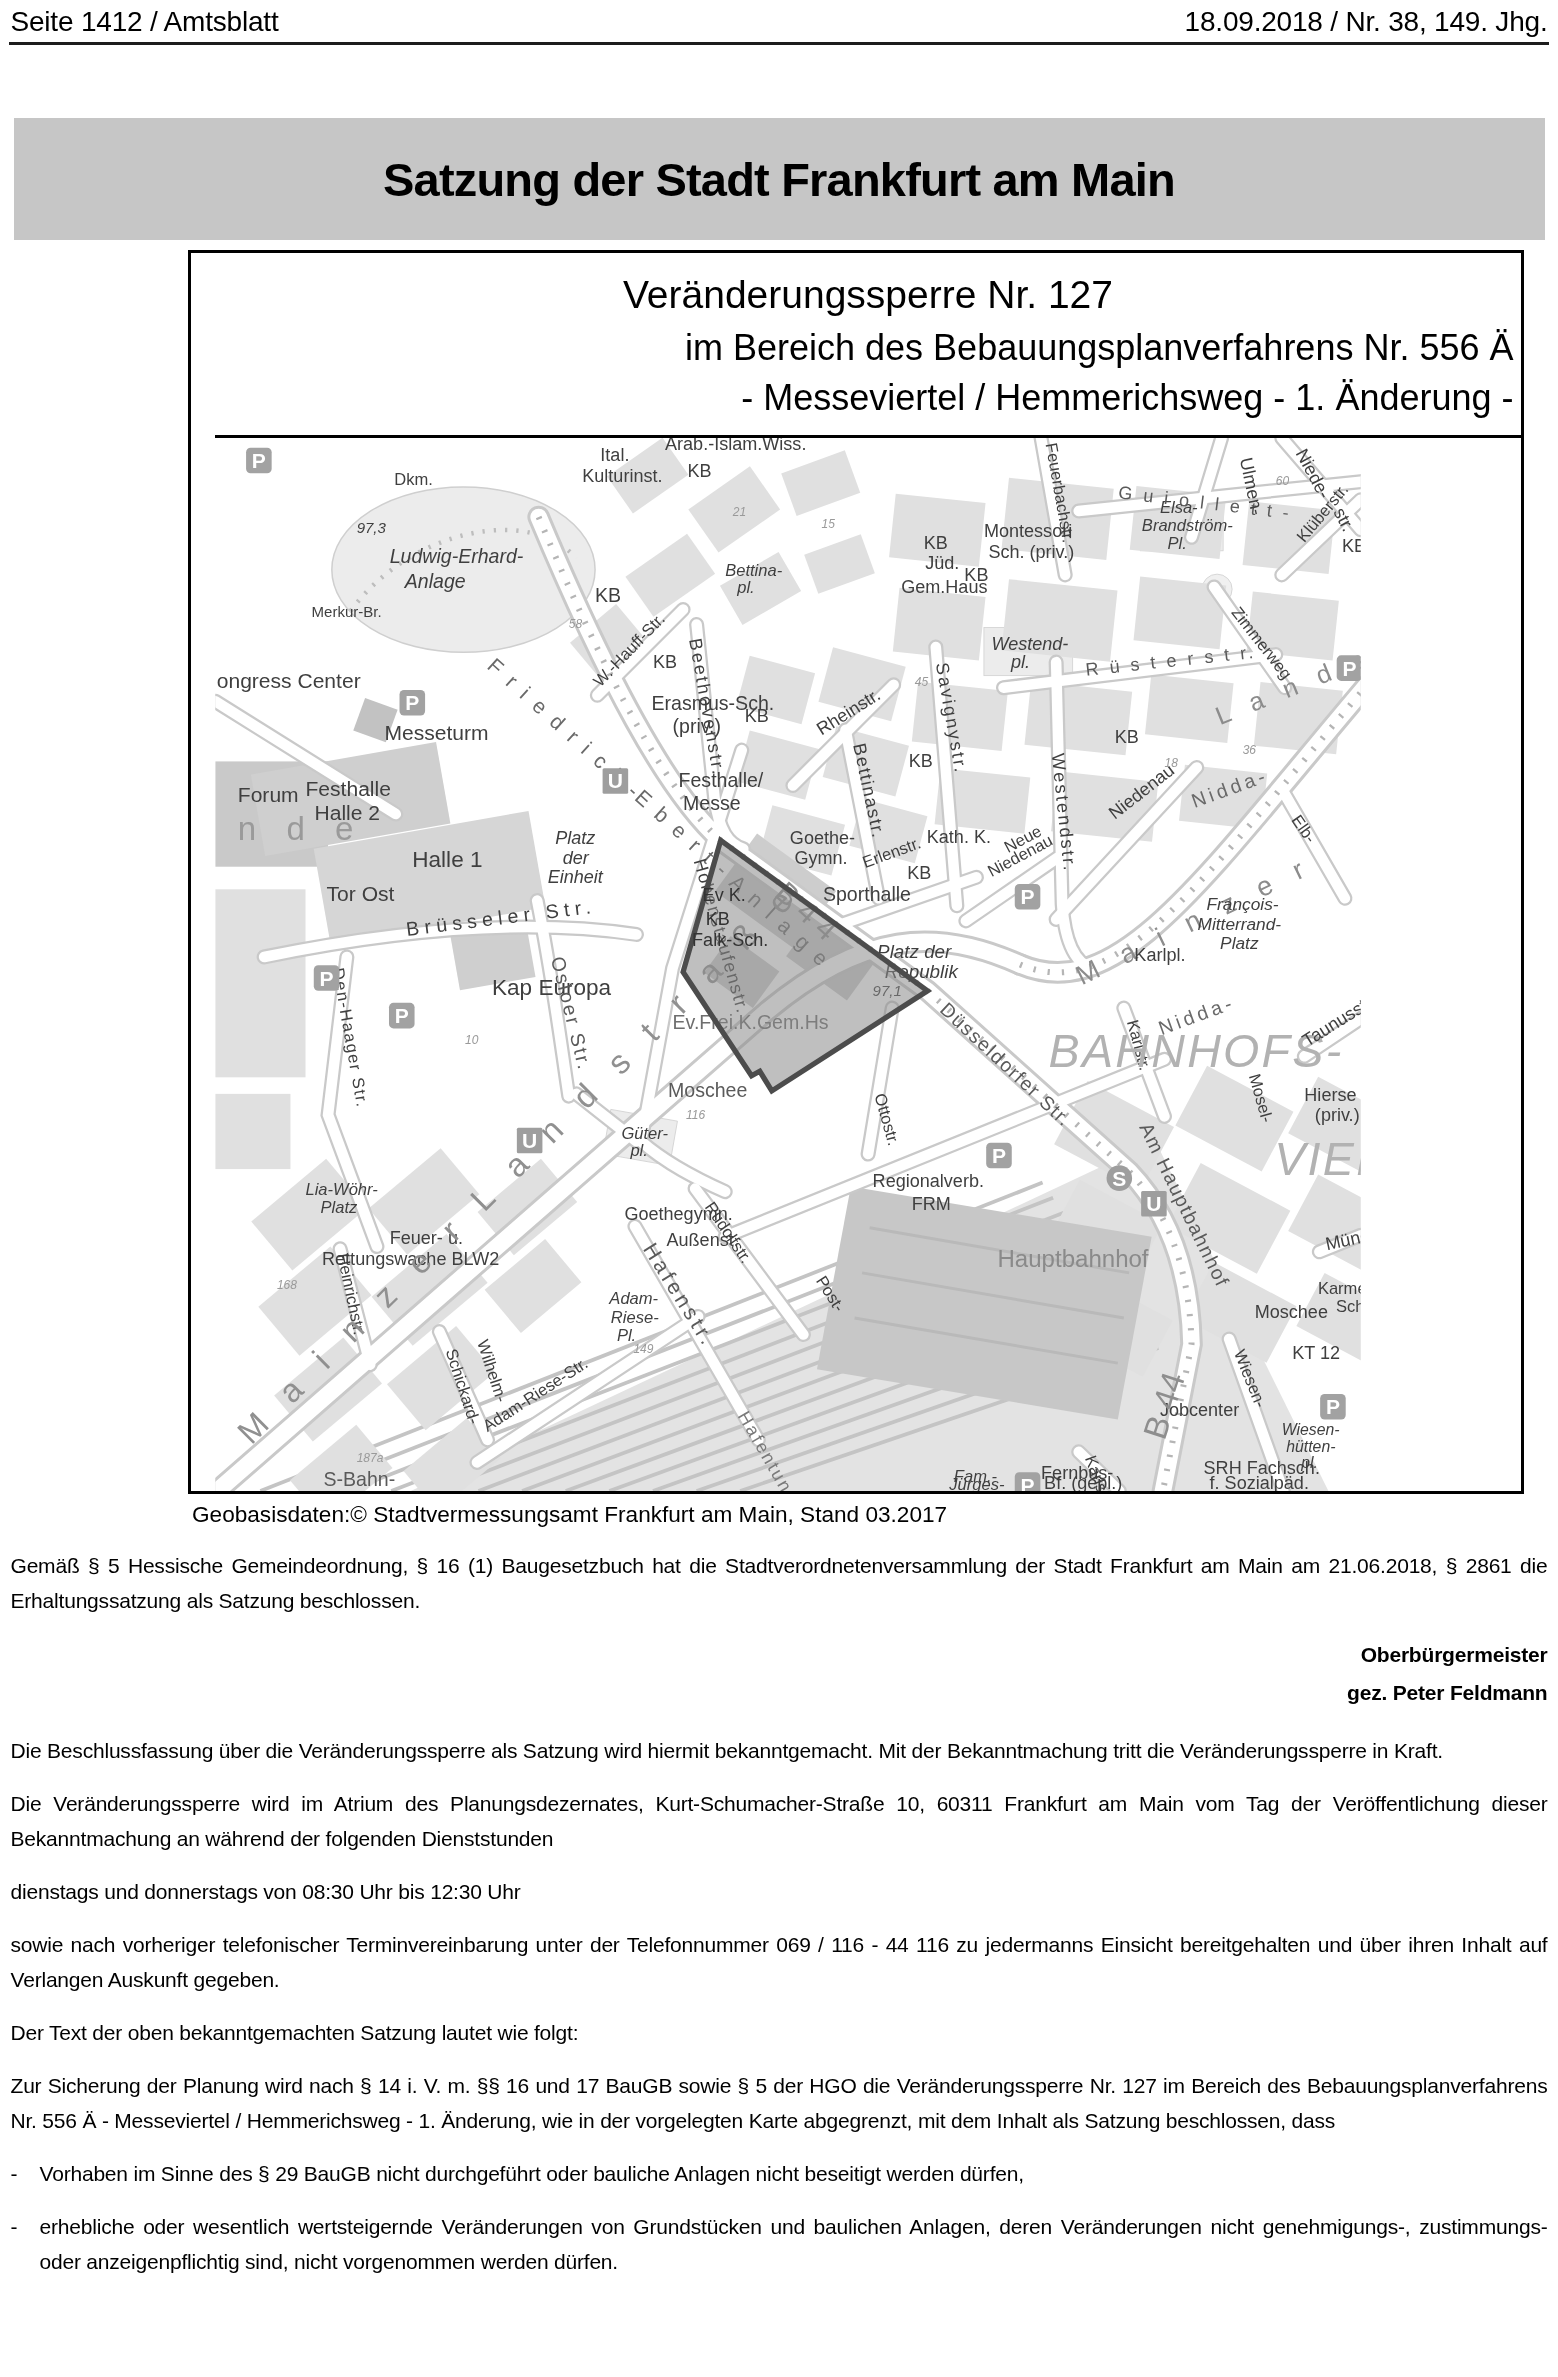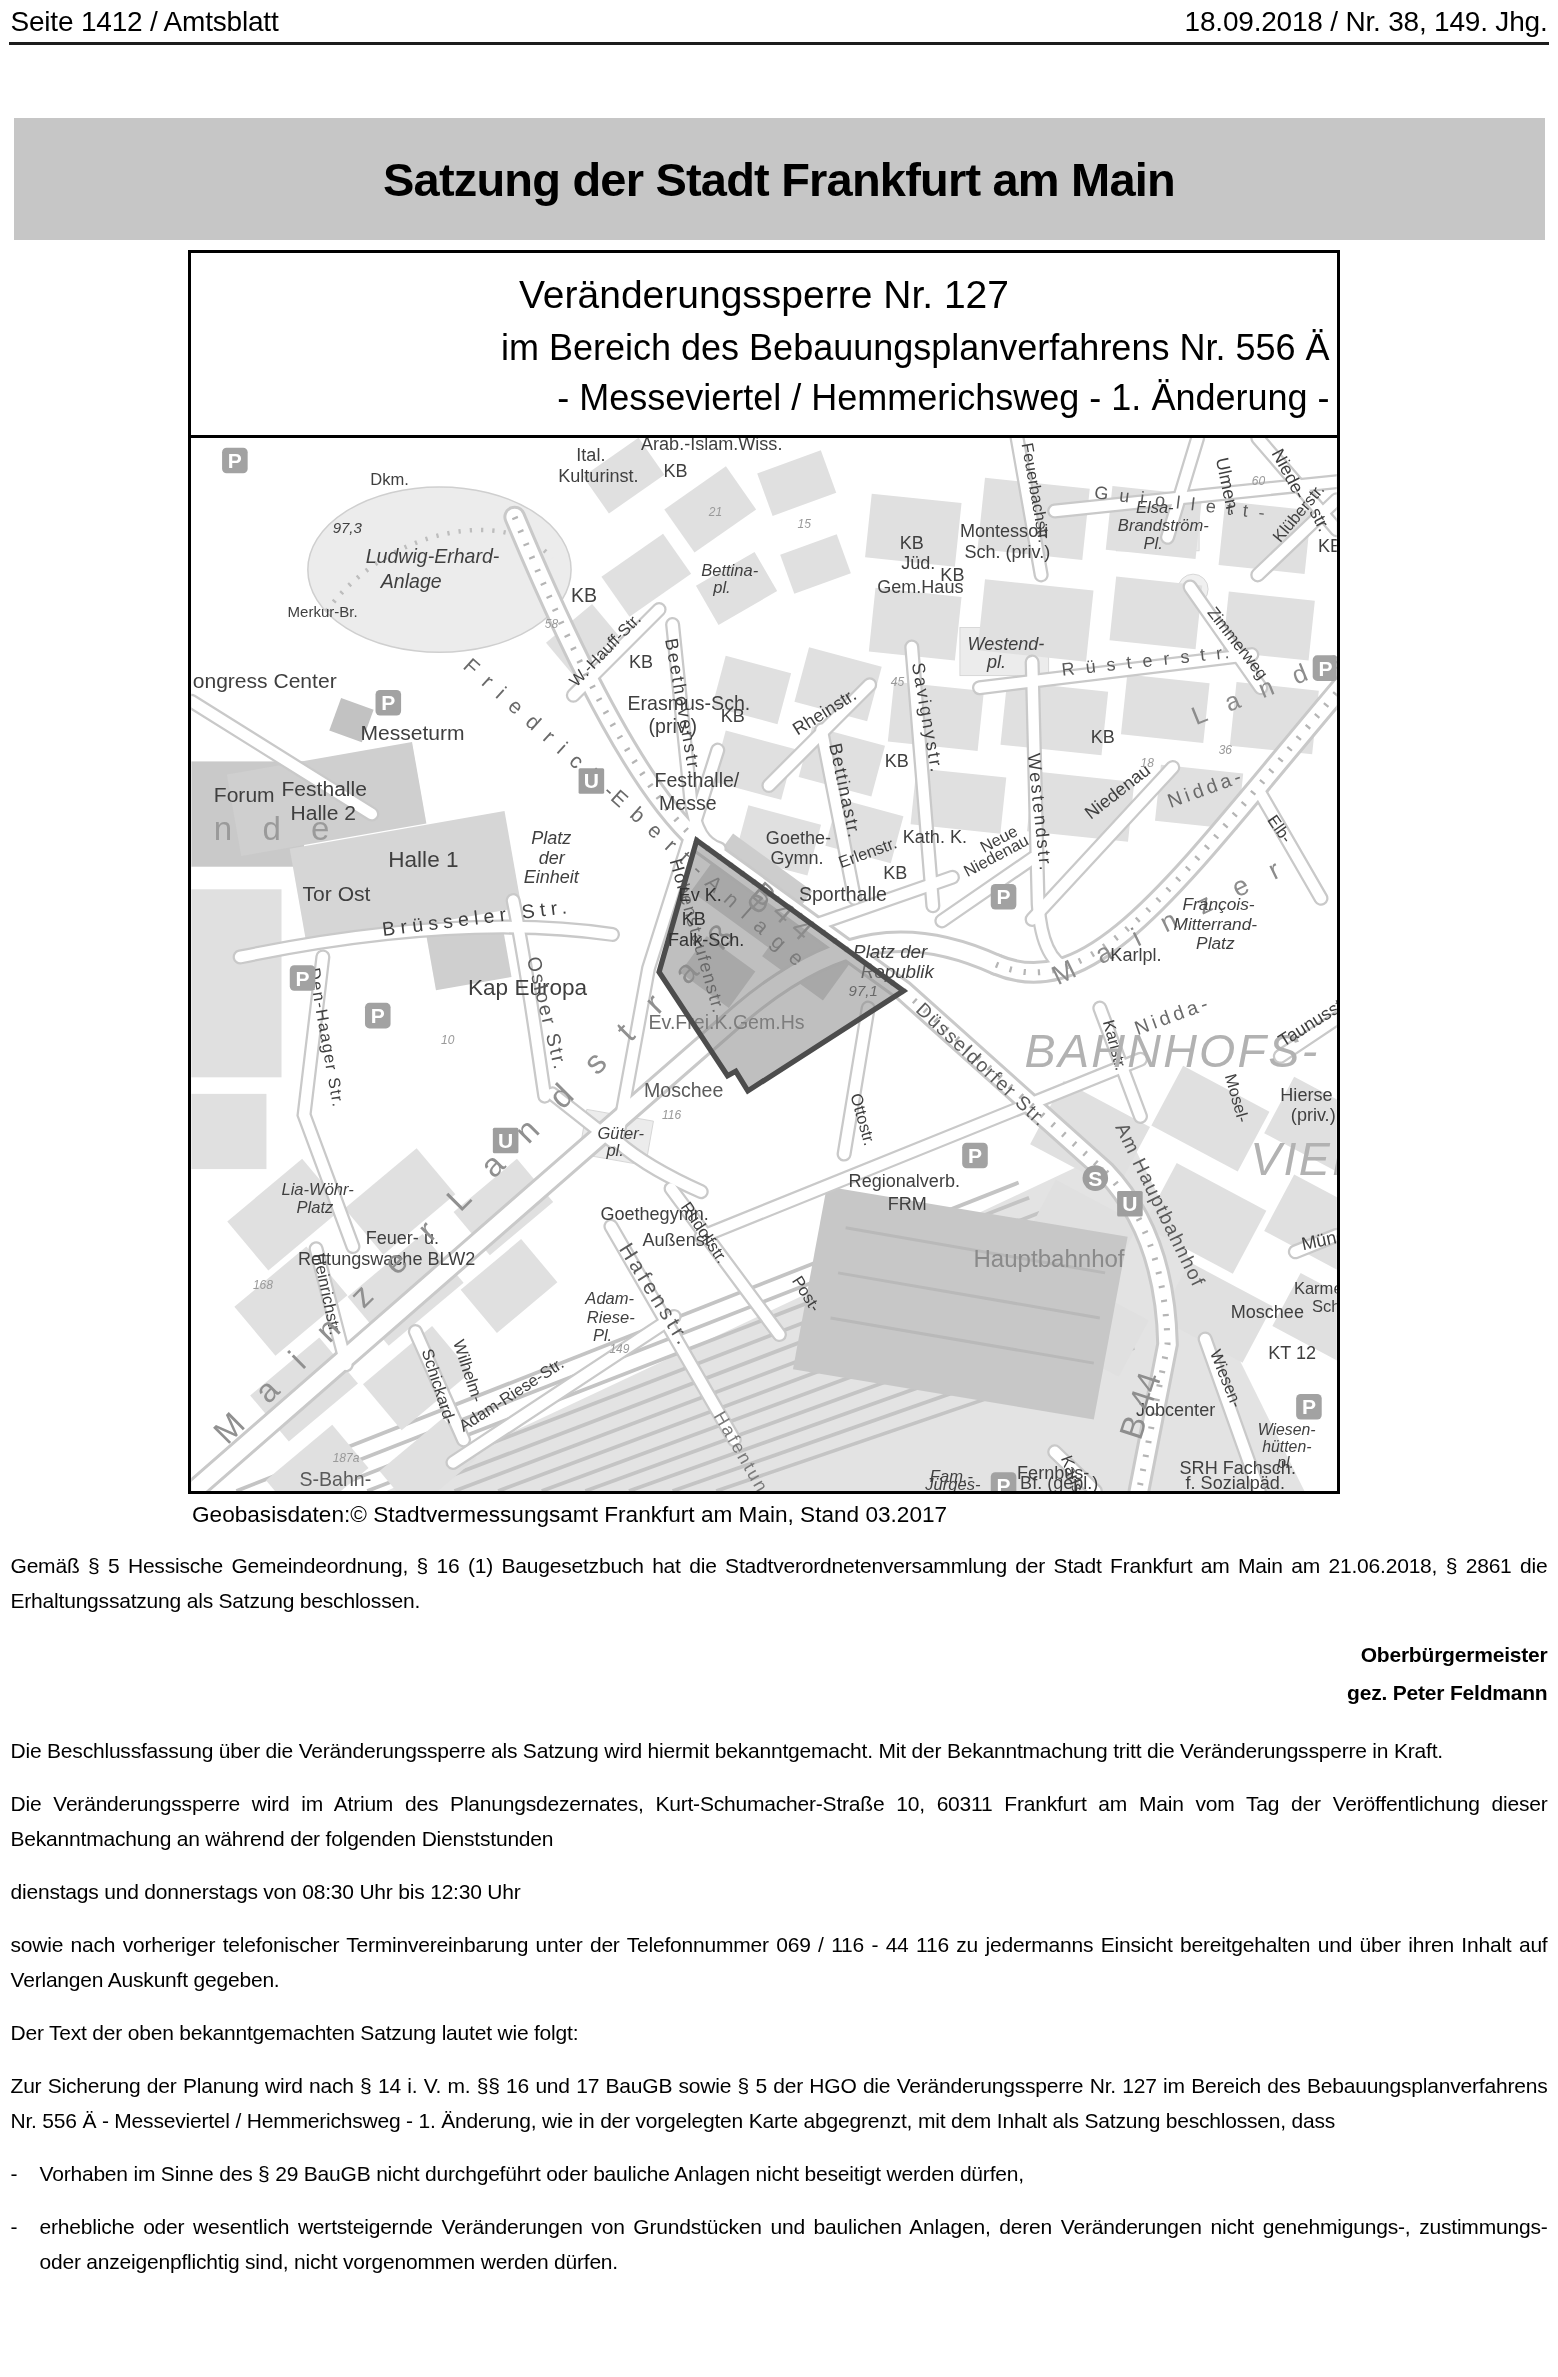--- a/index.html
+++ b/index.html
@@ -4,21 +4,21 @@
 <style>
   html,body{margin:0;padding:0;background:#ffffff;}
   .page{position:relative;width:1558px;height:2377px;background:#fff;overflow:hidden;
         font-family:"Liberation Sans",sans-serif;color:#000000;}
   .hdr{position:absolute;top:6px;left:10.5px;right:10.5px;font-size:28px;letter-spacing:-0.2px;}
   .hdr .hl{float:left;} .hdr .hr{float:right;}
   .rule{position:absolute;top:42px;left:9px;right:9px;height:3px;background:#1d1d1d;}
   .banner{position:absolute;top:98px;left:13.5px;right:13.5px;height:122px;background:#c6c6c6;
           display:flex;align-items:center;justify-content:center;margin-top:20px;}
   .banner span{font-size:47px;font-weight:bold;letter-spacing:-0.8px;}
-  .map-frame{position:absolute;top:250px;left:188px;width:1152px;border:3px solid #000;box-sizing:border-box;background:#fff;}
+  .map-frame{position:absolute;top:250px;left:188px;width:1336px;border:3px solid #000;box-sizing:border-box;background:#fff;padding-left:24px;}
   .map-title{border-bottom:3px solid #000;text-align:center;padding:19.6px 7.5px 16.6px 7.5px;}
   .map-title .l1{font-size:39px;margin-bottom:10.5px;}
   .map-title .l2,.map-title .l3{font-size:36px;margin-bottom:7.5px;text-align:right;}
   .map-title .l3{margin-bottom:0;}
   svg.citymap{display:block;background:#fff;}
   .caption{position:absolute;top:1502px;left:192px;font-size:22.6px;}
   .bodytxt{position:absolute;top:1548px;left:10.5px;width:1537px;font-size:21px;line-height:35px;letter-spacing:-0.2px;}
   .para{margin:0 0 18px 0;}
   .just{text-align:justify;}
   .sig{text-align:right;font-weight:bold;margin:3px 0 21px 0;line-height:38px;}

